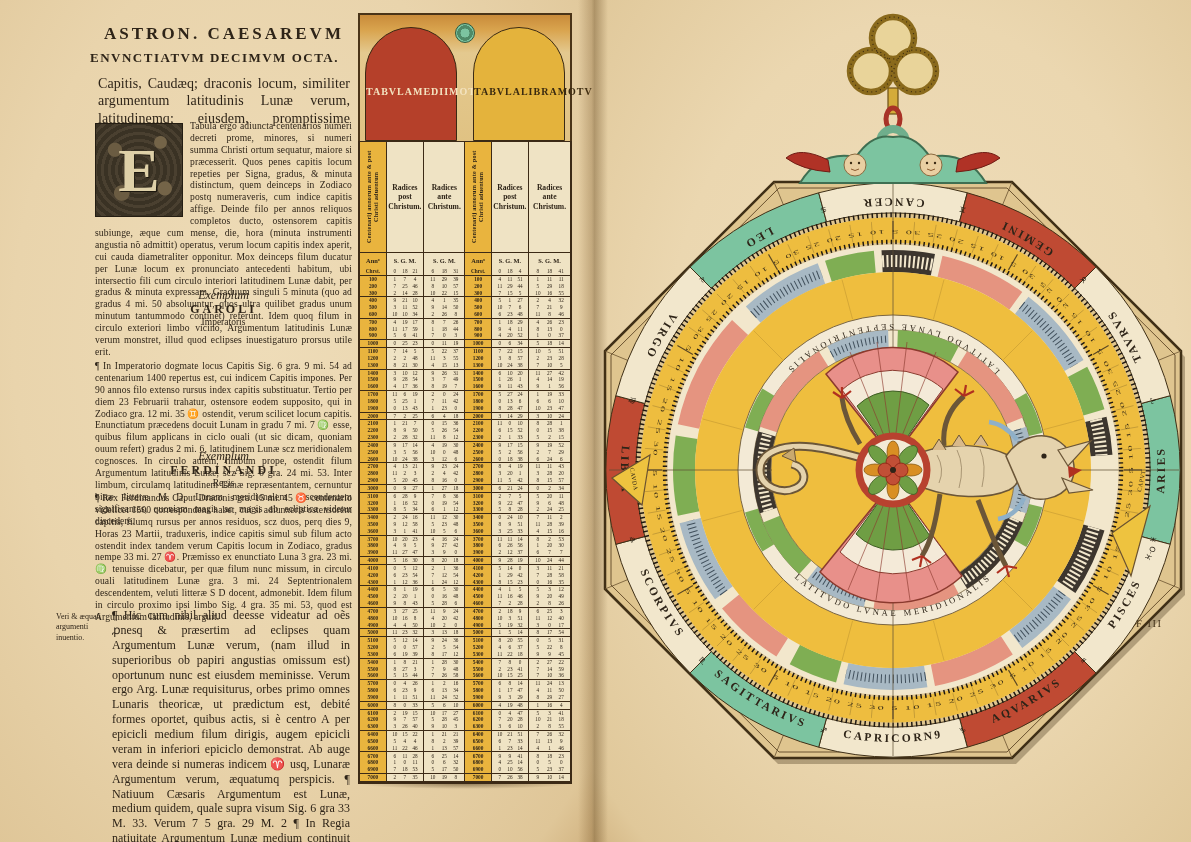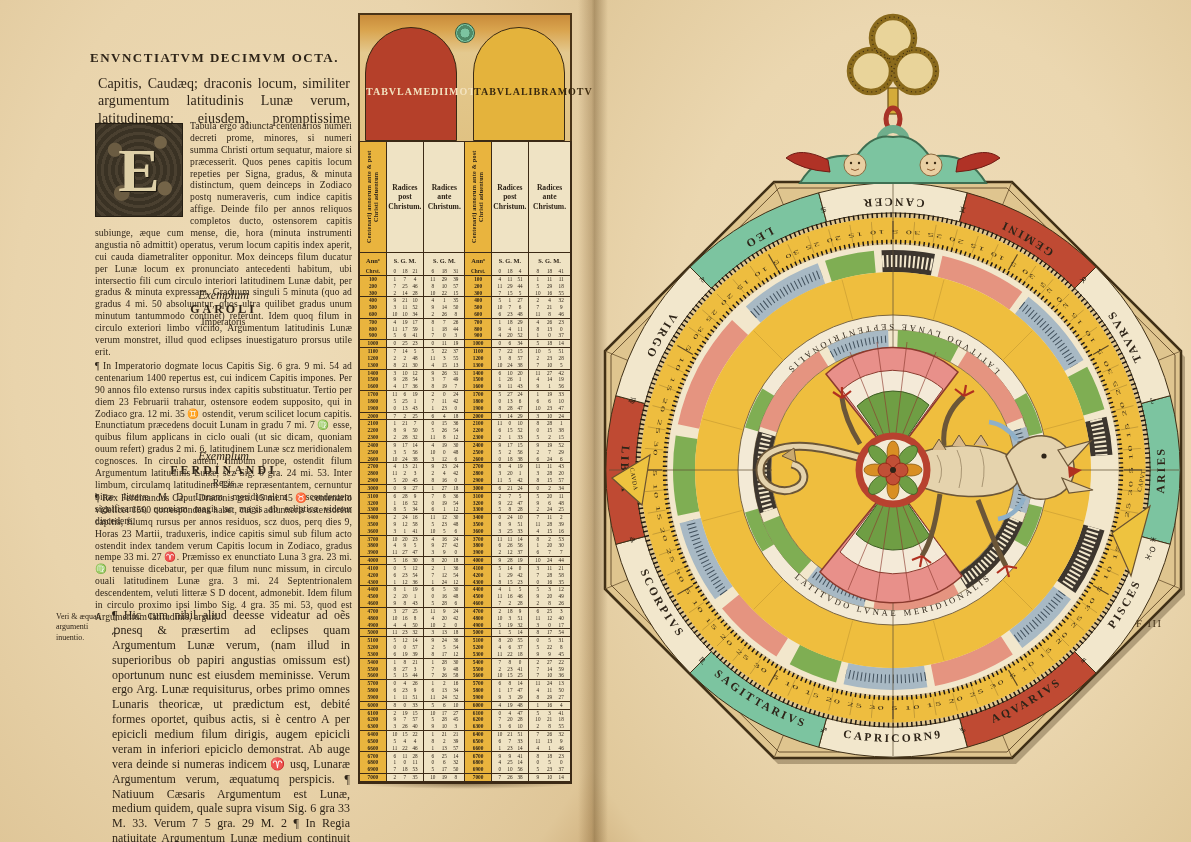--- a/index.html
+++ b/index.html
@@ -85,20 +85,21 @@
   .bandtx{font-family:"Liberation Serif","DejaVu Sans",serif;font-size:8.5px;letter-spacing:3px;fill:#2e2418;}
   .scaletx{font-family:"Liberation Serif","DejaVu Sans",serif;font-size:5.5px;fill:#3d3018;letter-spacing:1px;}
   .tinylbl{font-family:"Liberation Serif",serif;font-size:6px;fill:#2e2418;letter-spacing:.5px;}
   #folio{font-family:"Liberation Serif",serif;font-size:10.5px;fill:#46351c;letter-spacing:1.5px;}
 </style>
 </head>
 <body>
 <div id="stage">
 
   <div class="page" id="page-left">
+    <div id="title1">ASTRON.  CAESAREVM</div>
     <div id="title2">ENVNCTIATVM DECIMVM OCTA.</div>
     <div class="tx" id="intro">Capitis, Caudæq; draconis locum, similiter argumentum latitudinis Lunæ verum, latitudinemq; eiusdem, promptissime inquirere.</div>
 
     <div class="tx" id="para1">
       <span class="dropcap">E</span><span>Tabula ergo adiuncta centenarios numeri decreti prome, minores, si numeri summa Christi ortum sequatur, maiore si præcesserit. Quos penes capitis locum repeties per Signa, gradus, &amp; minuta distinctum, quem deinceps in Zodiaco postq numeraveris, cum indice capitis affige. Deinde filo per annos reliquos completos ducto, ostensorem capitis subiunge, æque cum mense, die, hora (minuta instrumenti angustia nõ admittit) operatus, verum locum capitis index aperit, cui cauda diametraliter opponitur. Mox deinceps filum ducatur per Lunæ locum ex pronunciato antecedenti habitum, ubi intersectio fili cum circulo interiori latitudinem Lunæ dabit, per gradus &amp; minuta expressam. Graduum singuli 5 minuta (quo ad gradus 4 mi. 50 absoluuntur, quos ultra quilibet gradus unum minutum tantummodo continet) referunt. Idem quoq filum in circulo exteriori limbo vicino, Argumentum latitudinis Lunæ verum monstret, illud quod eclipses inuestigaturo prorsus utile erit.</span>
     </div>
 
     <div class="exh" style="top:289px">
       <div class="l1">Exemplum</div>
       <div class="l2">GAROLI</div>

